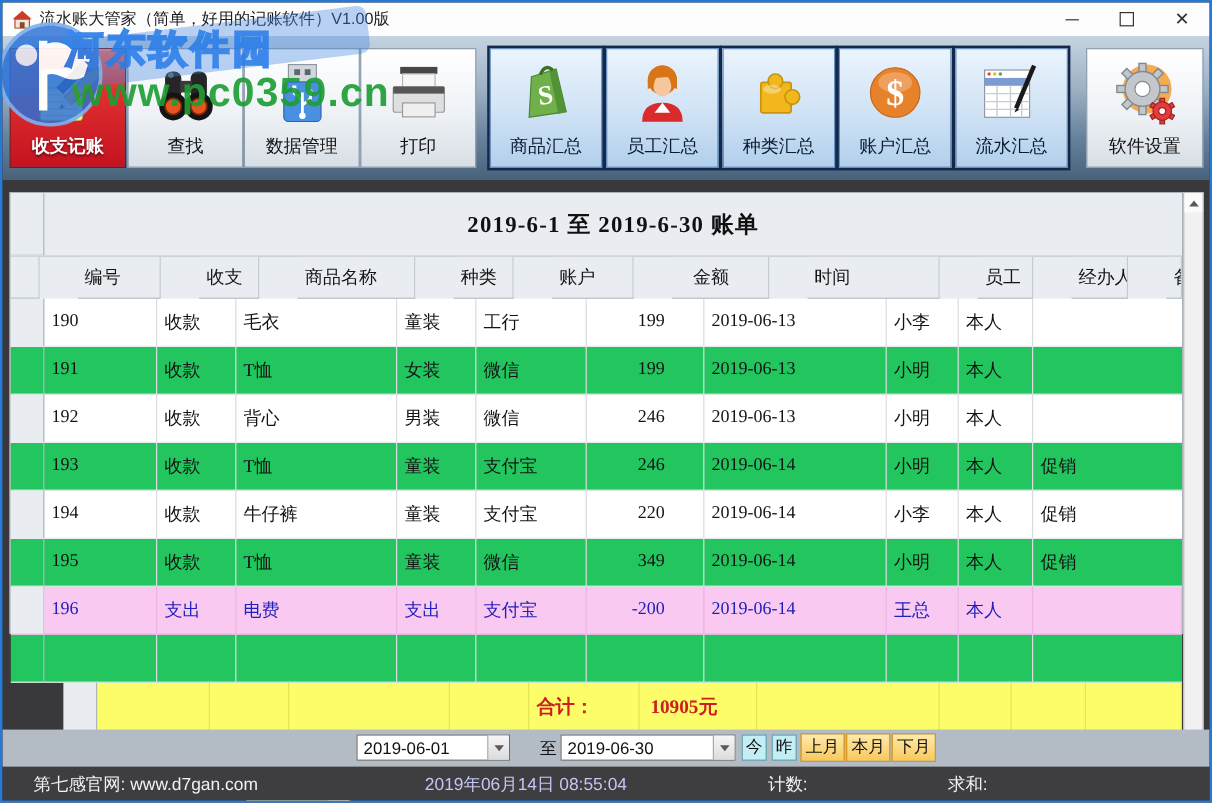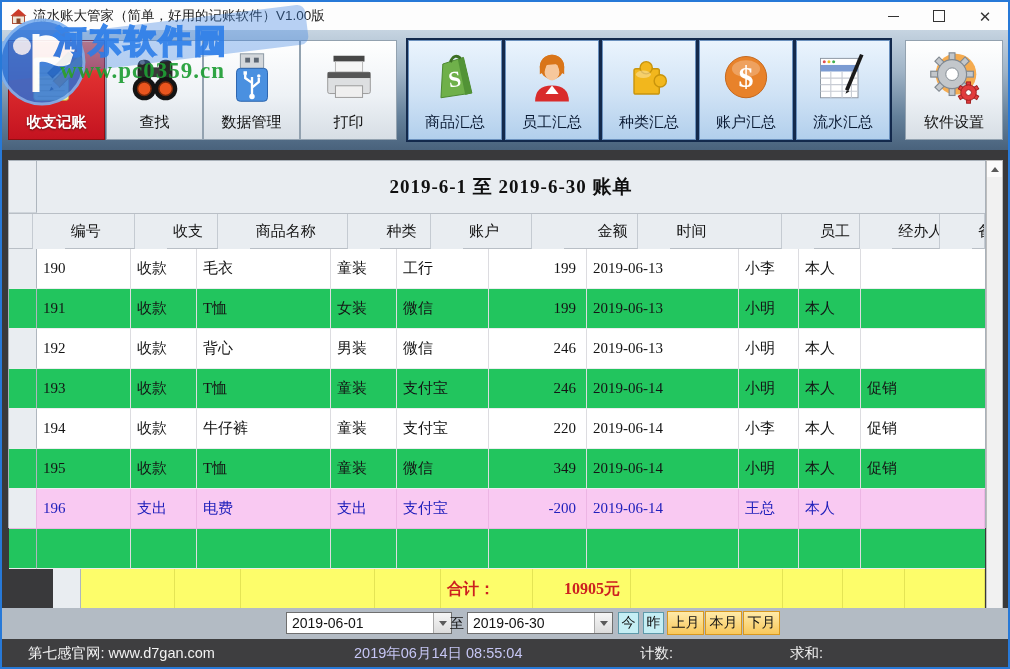--- a/index.html
+++ b/index.html
@@ -36,21 +36,21 @@
 
   
   .sheet{position:absolute;left:6px;top:158px;width:978px;height:368px;box-sizing:border-box;
          border:1px solid #a9b1b9;background:#fff;}
   .cell{box-sizing:border-box;padding:0 6px;border-right:1px solid #dcdce0;
         display:flex;align-items:center;overflow:hidden;white-space:nowrap;
         font-family:"Liberation Serif","DejaVu Serif",serif;font-size:15px;color:#141414;}
   .sel{width:28px;background:#e9edf1;border-right:1px solid #aeb6be;border-bottom:1px solid #cfd5db;}
   .c-id{width:94px;}.c-type{width:66px;}.c-product{width:134px;}.c-category{width:66px;}
   .c-account{width:92px;}
-  .c-amount{width:98px;justify-content:flex-end;padding-right:10px;}
+  .c-amount{width:98px;justify-content:flex-end;padding-right:32px;}
   .c-date{width:152px;}.c-employee{width:60px;}.c-handler{width:62px;}
   .c-note{flex:1;border-right:none;}
   .title-row{display:flex;height:52px;background:#e9edf1;border-bottom:1px solid #b9bfc6;}
   .sheet-title{flex:1;display:flex;align-items:center;justify-content:center;
                font-family:"Liberation Serif","DejaVu Serif",serif;font-size:19px;font-weight:bold;
                color:#101010;letter-spacing:1px;}
   .head-row{display:flex;height:35px;background:#e9edf1;gap:32px;}
   .head-row .cell{border-right:1px solid #c5cbd2;border-bottom:1px solid #b9bfc6;background:#e9edf1;}
   .head-row .sel{border-bottom:1px solid #b9bfc6;}
   .trow{display:flex;height:40px;background:#fff;}
@@ -101,22 +101,22 @@
   .st-sum{left:788px;}
 
   
   .watermark{position:absolute;left:0;top:0;width:310px;height:112px;pointer-events:none;z-index:60;opacity:.92;}
   .wm-band{position:absolute;left:-24px;top:22px;width:330px;height:40px;
            background:rgba(62,132,226,.40);transform:rotate(-7deg);border-radius:8px;}
   .wm-logo{position:absolute;left:-4px;top:14px;}
   .wm-cn{position:absolute;left:52px;top:18px;font-family:"Liberation Serif","DejaVu Serif",serif;
          font-weight:bold;font-size:32px;letter-spacing:3px;white-space:nowrap;
          color:rgba(150,190,245,.45);-webkit-text-stroke:2px #2b7de9;}
-  .wm-url{position:absolute;left:58px;top:56px;font-family:Liberation Serif, serif;
-          font-weight:bold;font-size:23px;letter-spacing:1px;color:#1f9e35;}
+  .wm-url{position:absolute;left:58px;top:56px;font-family:Liberation Sans, sans-serif;
+          font-weight:bold;font-size:34px;letter-spacing:1px;color:#1f9e35;}
 </style>
 </head>
 <body>
 
 <div id="app">
 
   <div class="titlebar">
     <span class="app-ico">
       <svg width="17" height="15" viewBox="0 0 17 15">
         <polygon points="8.5,0 16.5,7 0.5,7" fill="#cc3b2a"></polygon>
@@ -450,21 +450,21 @@
       </div>
   </div>
 
   <div class="filterbar">
     <div class="combo yellow" style="left:203px;width:87px">
       <span>全部</span>
       <span class="dd">
           <i class="tri-down"></i>
         </span>
     </div>
-    <div class="combo" style="left:284px;width:166px">
+    <div class="combo" style="left:295px;width:128px">
       <span>2019-06-01</span>
       <span class="dd">
           <i class="tri-down"></i>
         </span>
     </div>
     <span class="to-label">至</span>
     <div class="combo" style="left:465px;width:146px">
       <span>2019-06-30</span>
       <span class="dd">
           <i class="tri-down"></i>

